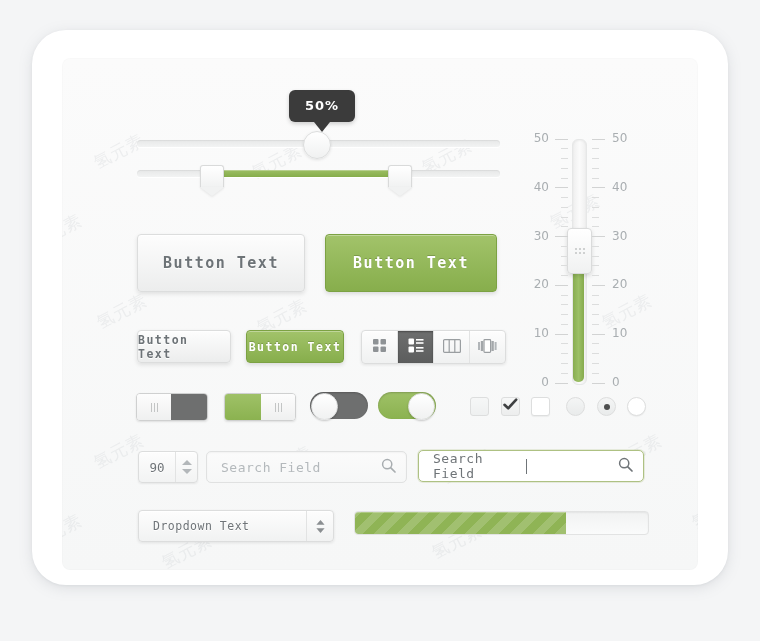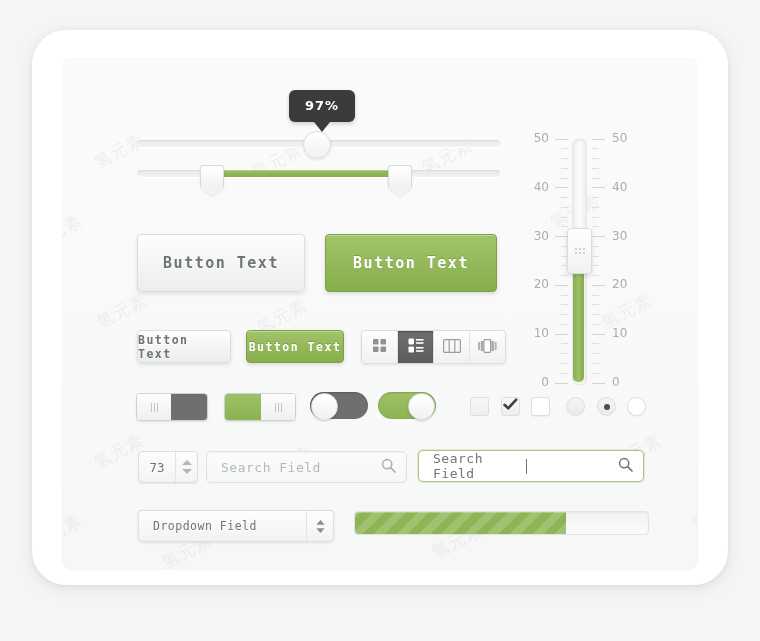--- a/index.html
+++ b/index.html
@@ -394,21 +394,21 @@
       <div class="wm" style="left: 378px; top: 397px;">氢元素</div>
       <div class="wm" style="left: 548px; top: 382px;">氢元素</div>
       <div class="wm" style="left: 98px; top: 482px;">氢元素</div>
       <div class="wm" style="left: 368px; top: 472px;">氢元素</div>
       <div class="wm" style="left: 628px; top: 442px;">氢元素</div>
       <div class="wm" style="left: -32px; top: 162px;">氢元素</div>
       <div class="wm" style="left: -32px; top: 462px;">氢元素</div>
     </div>
 
   <div class="tooltip" style="left:289px; top:90px;">
-    <span>97%</span>
+    <span>50%</span>
   </div>
 
   <div class="hslider-track" style="left:137px; top:140px; width:363px;"></div>
   <div class="round-handle" style="left:303px; top:131px;"></div>
 
   <div class="hslider-track" style="left:137px; top:170px; width:363px;"></div>
   <div class="hslider-fill" style="left:218px; top:170px; width:182px;"></div>
   <div class="shield-handle" style="left:200px; top:165px;"></div>
   <div class="shield-handle" style="left:388px; top:165px;"></div>
 
@@ -519,21 +519,21 @@
 
   <div class="rdo gray" style="left:566px; top:397px;"></div>
 
   <div class="rdo gray" style="left:597px; top:397px;">
     <span class="dot2"></span>
   </div>
 
   <div class="rdo white" style="left:627px; top:397px;"></div>
 
   <div class="stepper" style="left:138px; top:451px;">
-    <div class="val">73</div>
+    <div class="val">90</div>
     <div class="arrows">
       <span class="tri-up"></span>
       <span class="tri-dn"></span>
     </div>
   </div>
 
   <div class="search" style="left:206px; top:451px; width:175px;">
     <span class="ph">Search Field</span>
     <span>
       <svg width="15" height="15" viewBox="0 0 15 15">
@@ -549,21 +549,21 @@
     <span style="flex:1"></span>
     <span>
       <svg width="15" height="15" viewBox="0 0 15 15">
         <circle cx="6.2" cy="6.2" r="4.6" fill="none" stroke="#6f7478" stroke-width="1.5"></circle>
         <line x1="9.6" y1="9.6" x2="14" y2="14" stroke="#6f7478" stroke-width="1.7" stroke-linecap="round"></line>
       </svg>
     </span>
   </div>
 
   <div class="dropdown" style="left:138px; top:510px; width:194px;">
-    <span class="label">Dropdown Field</span>
+    <span class="label">Dropdown Text</span>
     <span class="chev">
       <svg width="11" height="15" viewBox="0 0 11 15">
         <path d="M5.5 1 L9.6 5.8 L1.4 5.8 Z" fill="#8a8e91"></path>
         <path d="M5.5 14 L9.6 9.2 L1.4 9.2 Z" fill="#8a8e91"></path>
       </svg>
     </span>
   </div>
 
   <div class="progress" style="left:354px; top:511px; width:293px;">
     <div class="bar" id="progress-fill" style="width: 72%; background-color: rgb(143, 180, 85);"></div>

